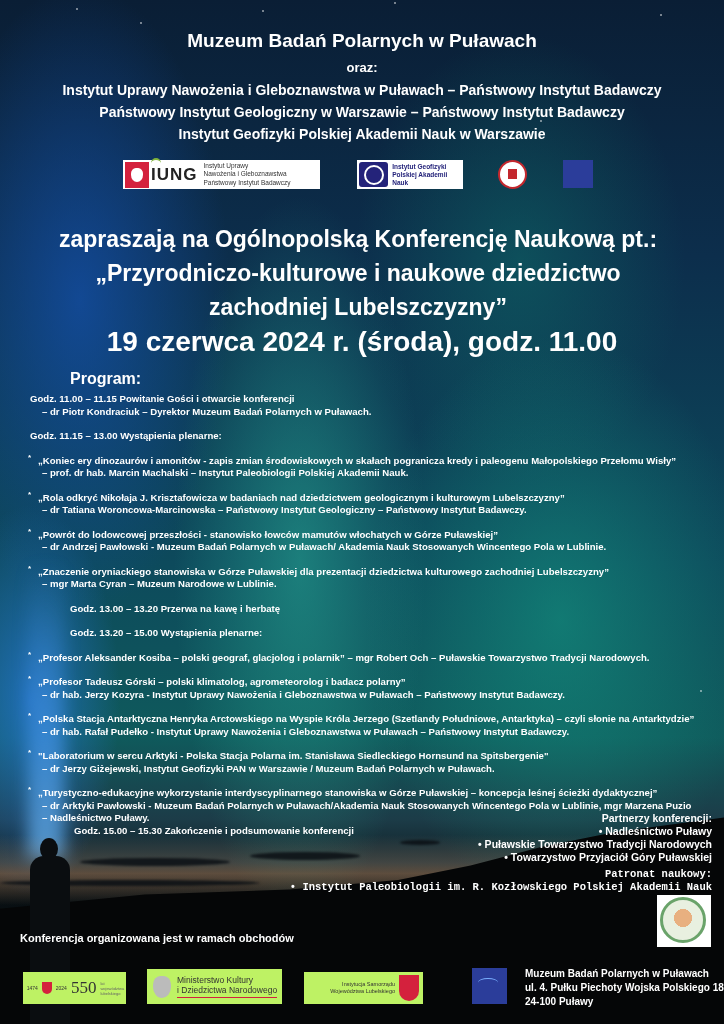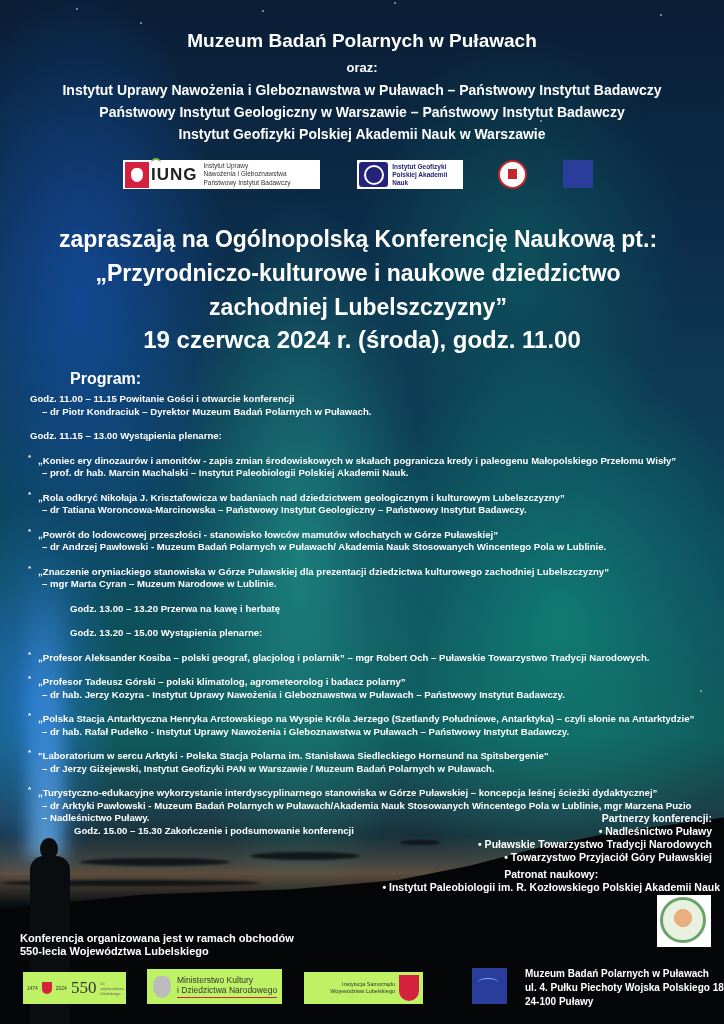--- a/index.html
+++ b/index.html
@@ -53,35 +53,35 @@
   .iung-text { margin-left: 6px; font-size: 6.5px; color: #333; line-height: 8.5px; }
   .logo-igf { position: absolute; left: 357px; top: 0; width: 106px; height: 29px; background: #fff; display: flex; align-items: center; }
   .igf-mark { width: 30px; height: 25px; margin-left: 2px; background: #24237a; border-radius: 3px; display: flex; align-items: center; justify-content: center; }
   .igf-mark span { width: 16px; height: 16px; border-radius: 50%; border: 2px solid #fff; }
   .igf-text { margin-left: 4px; font-size: 6.5px; font-weight: bold; color: #24237a; line-height: 8px; }
   .pgi-circle { position: absolute; left: 498px; top: 0; width: 29px; height: 29px; border-radius: 50%; background: #fff; border: 2px solid #c3272d; box-sizing: border-box; }
   .pgi-circle::after { content: ""; position: absolute; left: 8px; top: 7px; width: 9px; height: 10px; background: #c3272d; }
   .muzeum-logo-small { position: absolute; left: 563px; top: 0; width: 30px; height: 28px; background: #2b3d9a; }
 
   .invite { position: absolute; top: 222px; left: 0; right: 8px; font-size: 23px; font-weight: bold; line-height: 34px; }
-  .date { position: absolute; top: 326px; left: 0; right: 0; font-size: 24px; font-weight: bold; }
+  .date { position: absolute; top: 326px; left: 0; right: 0; font-size: 28px; font-weight: bold; }
 
   .program-label { position: absolute; top: 370px; left: 70px; font-size: 16px; font-weight: bold; }
   .prog { position: absolute; left: 30px; top: 393px; width: 680px; font-size: 9.6px; line-height: 12.5px; font-weight: bold; }
   .prog .row { position: relative; white-space: nowrap; }
   .prog .sub { padding-left: 12px; }
   .prog .bullet { position: absolute; left: -2px; top: -3px; font-size: 8px; }
   .prog .talk { padding-left: 8px; }
   .prog .gap { height: 12px; }
   .prog .indent2 { padding-left: 40px; }
 
   .closing { position: absolute; top: 825px; left: 74px; font-size: 9.6px; font-weight: bold; }
 
   .partners { position: absolute; right: 12px; top: 812px; text-align: right; font-size: 10.5px; font-weight: bold; line-height: 13px; }
-  .patron { position: absolute; right: 4px; top: 868px; text-align: center; font-size: 10.5px; font-weight: bold; line-height: 13px; }
+  .patron { position: absolute; right: 12px; top: 868px; text-align: right; font-size: 10.5px; font-weight: bold; line-height: 13px; font-family: Liberation Mono, monospace; }
   .paleo-seal { position: absolute; left: 657px; top: 895px; width: 54px; height: 52px; background: #fff; }
   .paleo-seal span { position: absolute; left: 3px; top: 2px; width: 46px; height: 46px; border-radius: 50%; border: 3px solid #6aa36a; box-sizing: border-box; background: radial-gradient(circle at 50% 45%, #e8b080 0 30%, #e8f0e0 31%); }
 
   .anniv-note { position: absolute; left: 20px; top: 932px; font-size: 11px; font-weight: bold; line-height: 13px; }
 
   .logos-bottom .box { position: absolute; background: #bef264; }
   .box-550 { left: 23px; top: 972px; width: 103px; height: 32px; display: flex; align-items: center; justify-content: center; gap: 4px; color: #333; }
   .box-550 .yr { font-size: 5px; }
   .box-550 .shield { width: 10px; height: 12px; background: #d4213d; border-radius: 0 0 5px 5px; }
   .box-550 .num { font-size: 17px; font-family: "Liberation Serif", serif; color: #333; }
@@ -213,21 +213,20 @@
   <div class="patron">
     <div>Patronat naukowy:</div>
     <div>• Instytut Paleobiologii im. R. Kozłowskiego Polskiej Akademii Nauk</div>
   </div>
   <div class="paleo-seal">
       <span></span>
     </div>
 
   <div class="anniv-note">
     <div>Konferencja organizowana jest w ramach obchodów</div>
-    <div>550-lecia Województwa Lubelskiego</div>
   </div>
 
   <div class="logos-bottom">
     <div class="box box-550">
       <span class="yr">1474</span>
       <span class="shield"></span>
       <span class="yr">2024</span>
       <span class="num">550</span>
       <span class="tiny">lat województwa lubelskiego</span>
     </div>

